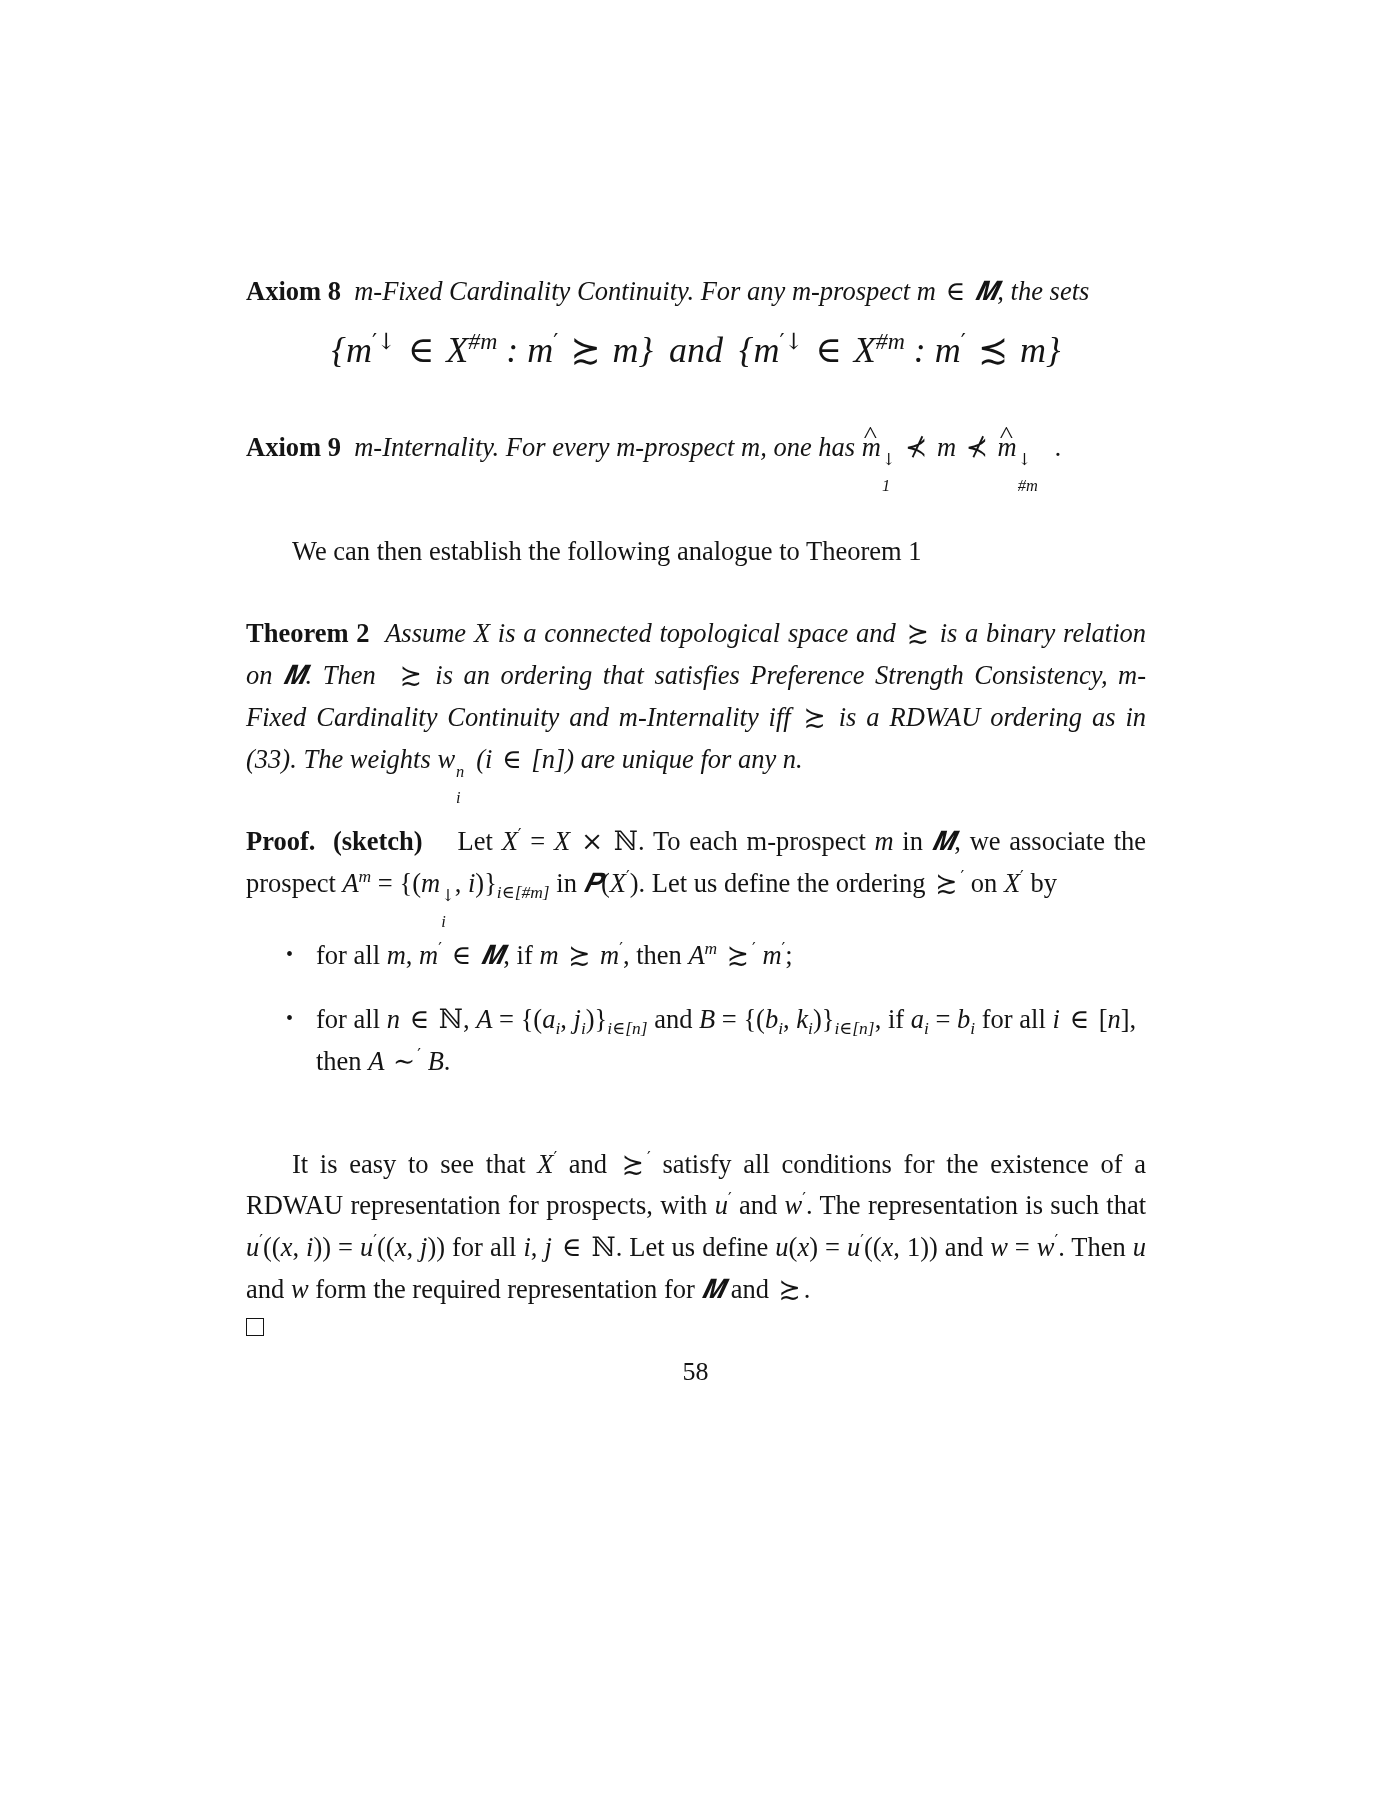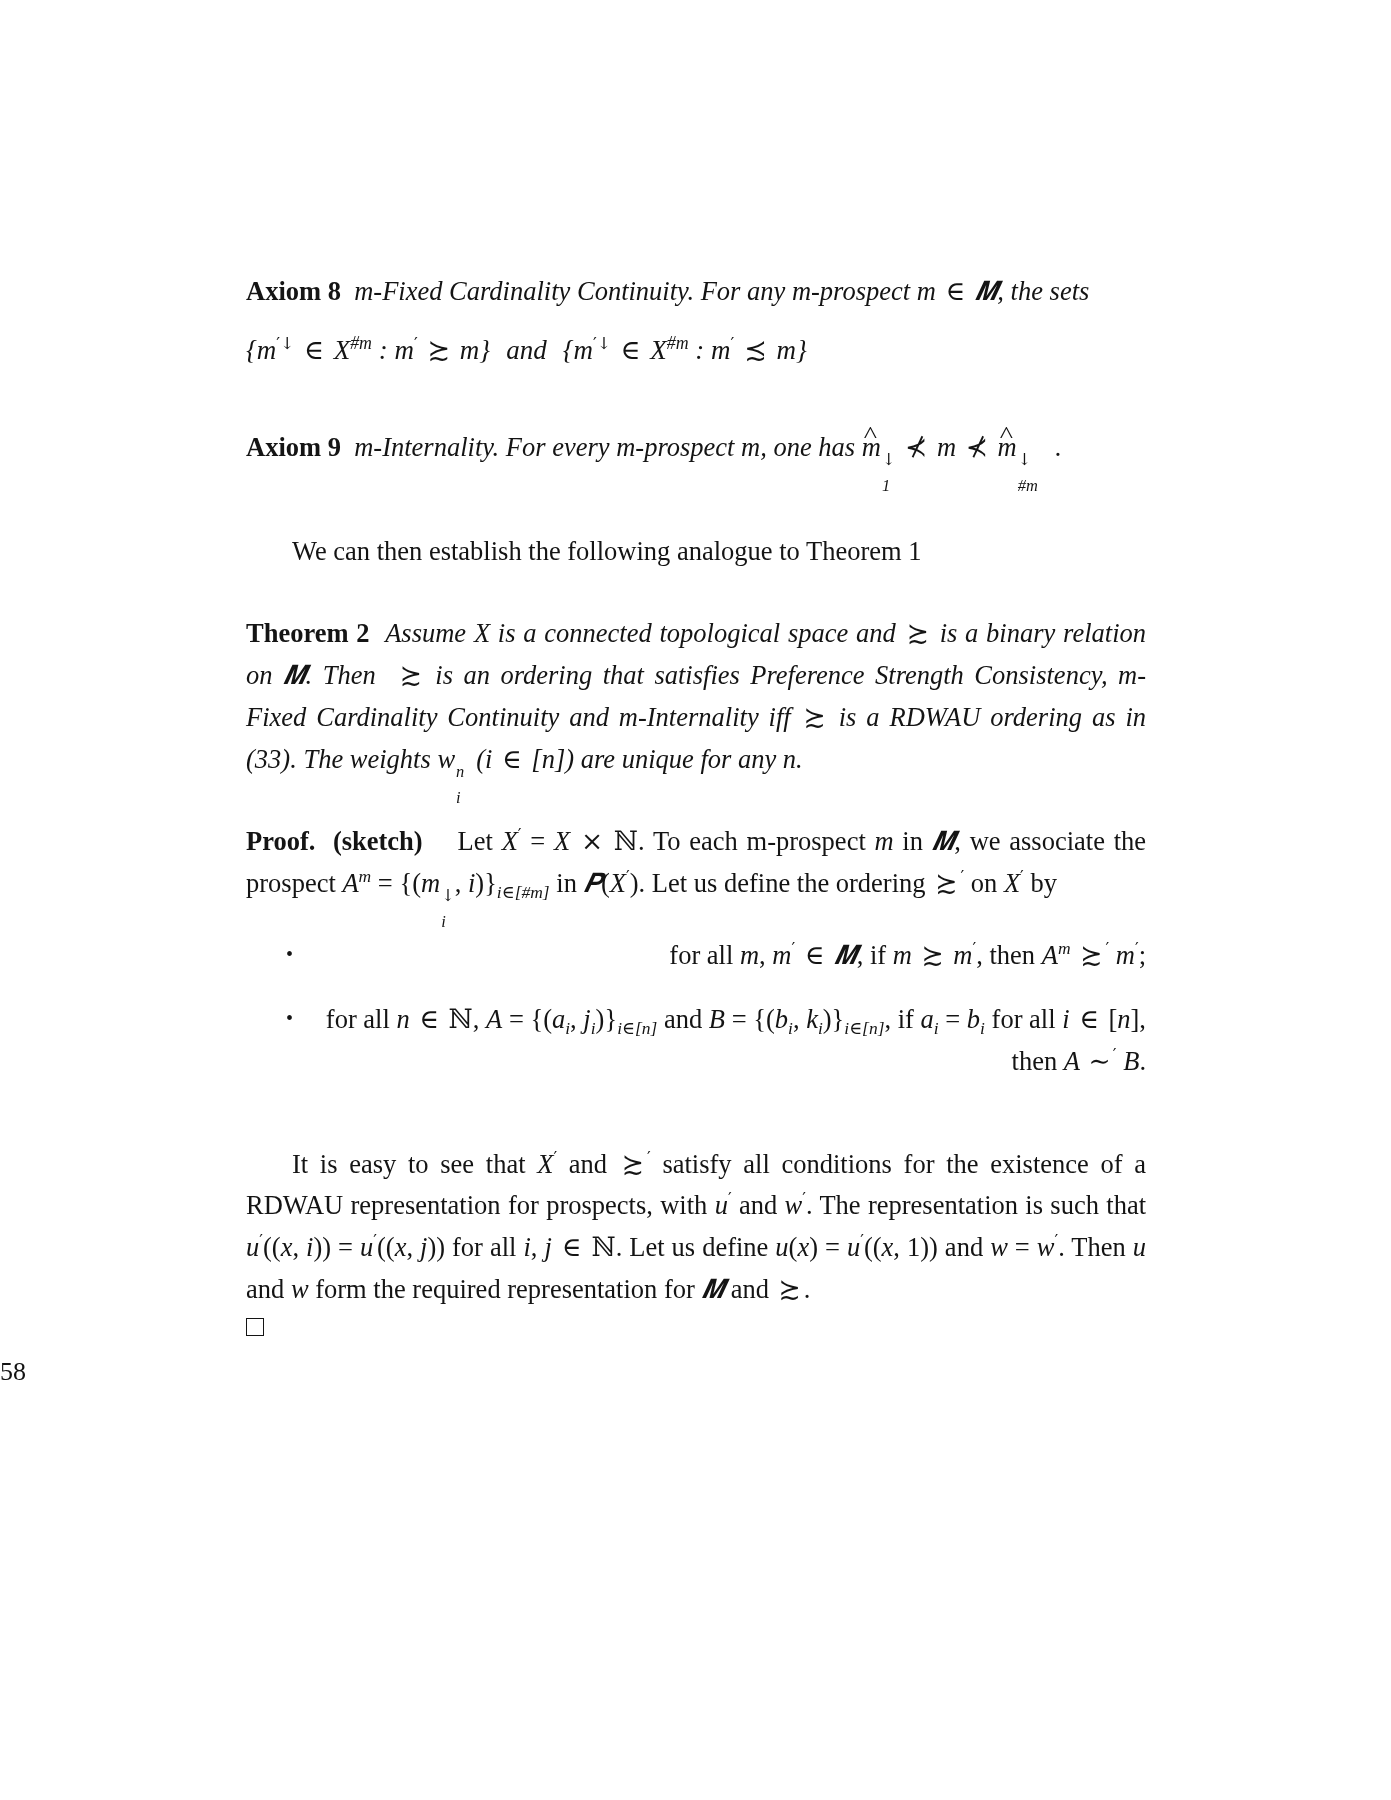--- a/index.html
+++ b/index.html
@@ -40,21 +40,22 @@
   .para.indent { text-indent: 46px; margin-top: 23px; }
   .ital { font-style: italic; }
   .bold { font-weight: bold; font-style: normal; }
 
   .axiom-block { margin-top: 0; }
   .gap-md  { height: 30px; }
   .gap-lg  { height: 40px; }
 
   
   .display-math {
-    font-size: 27px;
+    text-align: center;
+    font-size: 36px;
     line-height: 44px;
     font-style: italic;
     margin: 16px 0 14px 0;
     white-space: nowrap;
   }
   .display-math .and-word { font-style: italic; padding: 0 16px; }
 
   
   .m { font-style: italic; font-family: "Liberation Serif", serif; }
   .cal {
@@ -138,21 +139,21 @@
     list-style: none;
     margin: 0;
     padding: 0;
   }
   ul.bullets li {
     position: relative;
     font-size: 26.5px;
     line-height: 41px;
     padding-left: 70px;
     margin-bottom: 22px;
-    text-align: right;
+    text-align: left;
   }
   ul.bullets li::before {
     content: "\2022";
     position: absolute;
     left: 40px;
     top: 0;
     font-size: 20px;
   }
   ul.bullets li:last-child { margin-bottom: 8px; }
 
@@ -164,21 +165,21 @@
     border: 1.6px solid #141414;
     margin-top: 8px;
   }
 
   
   .page-number {
     position: absolute;
     left: 0;
     top: 1357px;
     width: 1391px;
-    text-align: left;
+    text-align: center;
     font-size: 26px;
   }
 </style>
 </head>
 <body>
 
 <div class="page">
   <div class="content">
 
     <div class="axiom-block">

